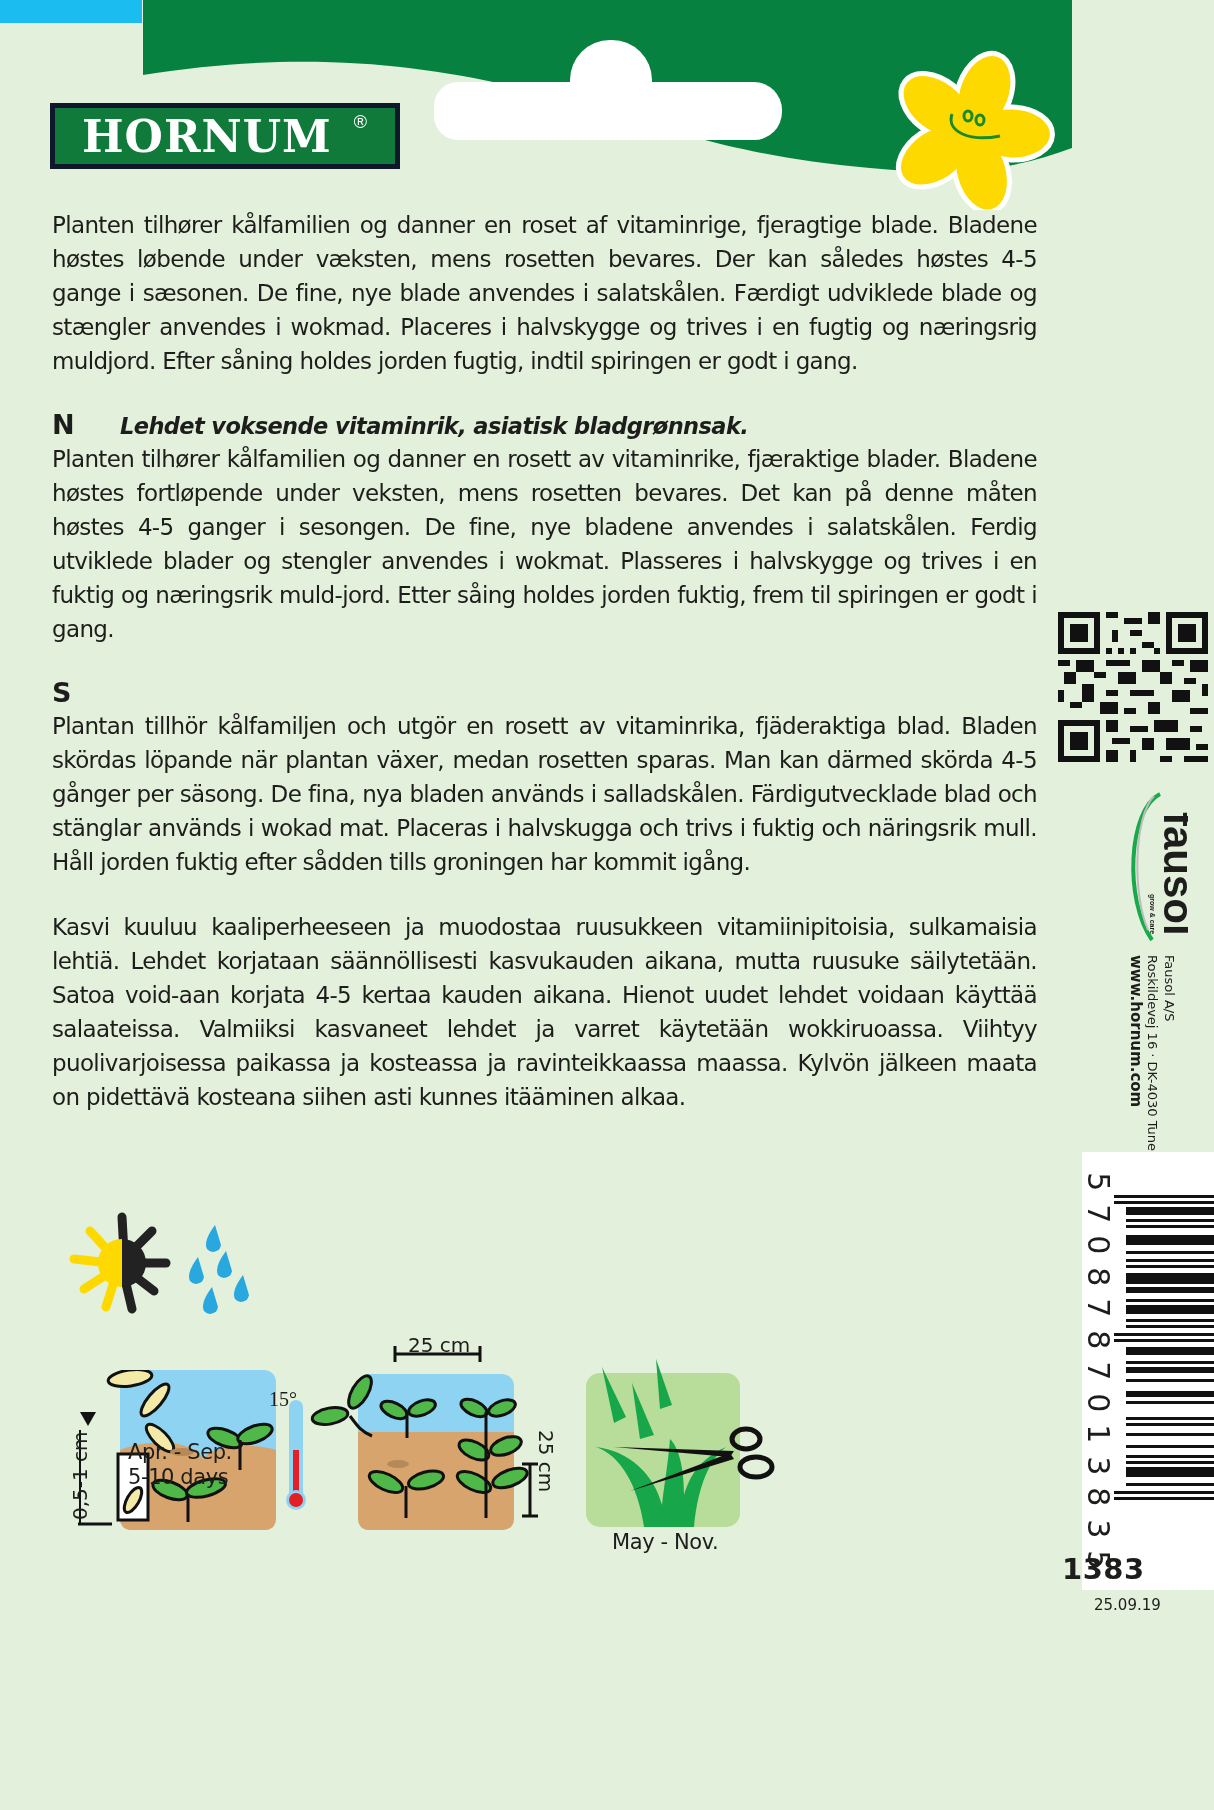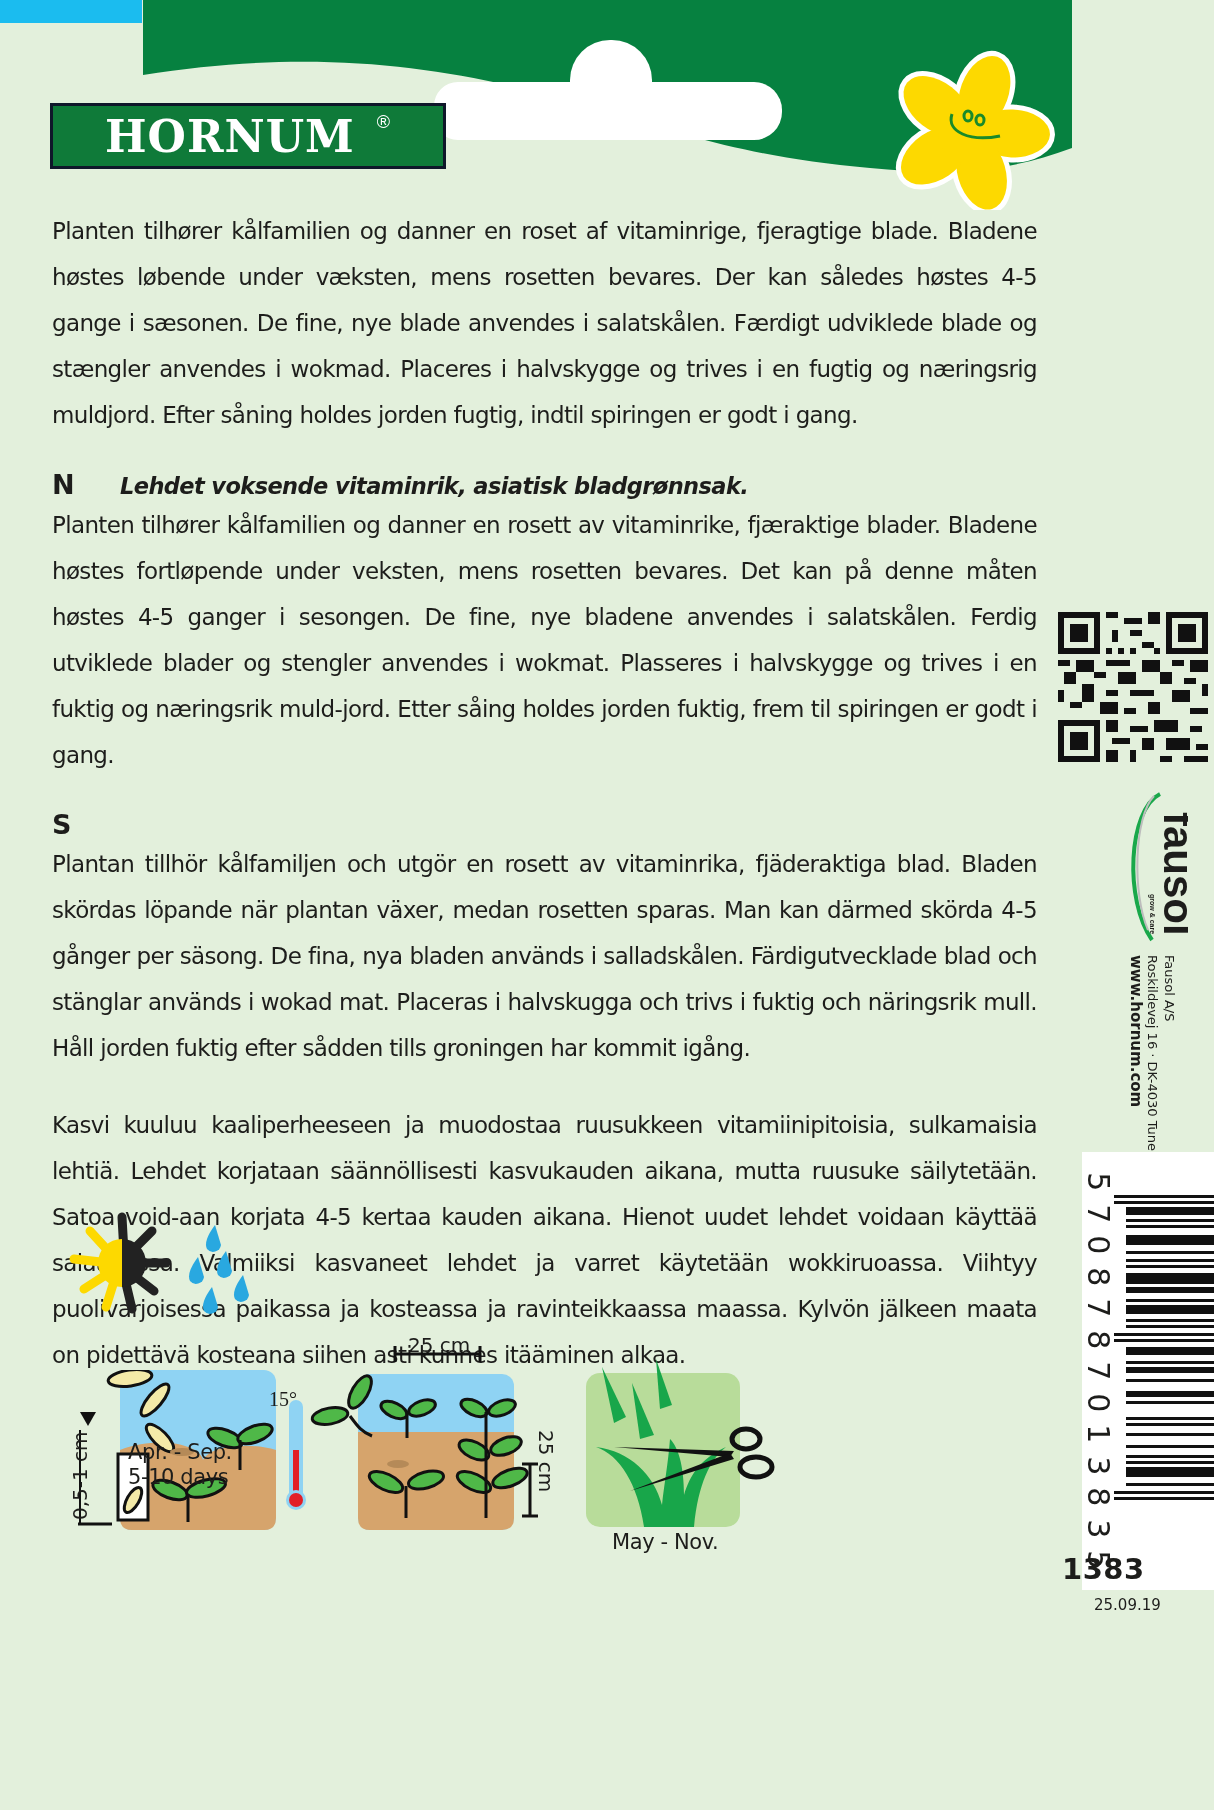--- a/index.html
+++ b/index.html
@@ -6,38 +6,38 @@
   body {
     width: 1214px; height: 1810px; overflow: hidden; position: relative;
     background: #e3f0dc;
     font-family: "DejaVu Sans", "Liberation Sans", sans-serif;
     color: #1d1d1b;
   }
   .abs { position: absolute; }
   .top-blue { left: 0; top: 0; width: 142px; height: 23px; background: #1bbcef; }
   .header-svg { left: 0; top: 0; }
   .hornum-logo {
-    left: 50px; top: 103px; width: 396px; height: 66px; box-sizing: border-box;
-    background: #0f7a39; border: 3px solid #0f172a;
+    left: 50px; top: 103px; width: 350px; height: 66px; box-sizing: border-box;
+    background: #0f7a39; border: 5px solid #0f172a;
     display: flex; align-items: center; justify-content: center;
     color: #ffffff; font-family: "DejaVu Serif", "Liberation Serif", serif;
     font-weight: bold; font-size: 44px; letter-spacing: 1px; gap: 20px;
   }
   .hornum-logo sup { font-size: 18px; margin-left: 2px; position: relative; top: -14px; font-family: "Liberation Sans", sans-serif; font-weight: normal; }
   .label-window { left: 434px; top: 82px; width: 348px; height: 58px; background: #fff; border-radius: 24px 28px 28px 24px; }
   .label-tab { left: 570px; top: 40px; width: 82px; height: 60px; background: #fff; border-radius: 40px 40px 0 0; }
   .flower { left: 885px; top: 50px; }
 
   .content { left: 52px; top: 208px; width: 985px; }
   .section { margin-bottom: 31px; }
   .section-head { display: flex; align-items: baseline; font-size: 23px; line-height: 32px; }
   .lang-code { font-weight: bold; font-family: "DejaVu Sans", sans-serif; font-size: 27px; width: 68px; flex: none; letter-spacing: 0.5px; }
   .lang-code.dk { width: 68px; }
   .headline { font-weight: bold; font-style: italic; font-size: 22.5px; letter-spacing: -0.6px; }
-  .para { font-size: 23px; line-height: 46px; text-align: justify; letter-spacing: -0.65px; margin: 0; }
+  .para { font-size: 23px; line-height: 34px; text-align: justify; letter-spacing: -0.65px; margin: 0; }
 
   .qr { left: 1058px; top: 612px; width: 150px; height: 150px; }
   .fausol-logo { left: 1118px; top: 790px; }
   .address { left: 1132px; top: 955px; width: 200px; transform-origin: 0 0; transform: rotate(90deg); font-size: 13px; line-height: 17px; white-space: nowrap; }
   .address .l1, .address .l2 { display: block; }
   .address .web { display: block; font-weight: bold; font-size: 15px; }
   .barcode-box { left: 1082px; top: 1152px; width: 132px; height: 438px; background: #fff; }
   .barcode-digits {
     left: 1078px; top: 1166px; width: 40px;
     display: flex; flex-direction: column; align-items: center;

